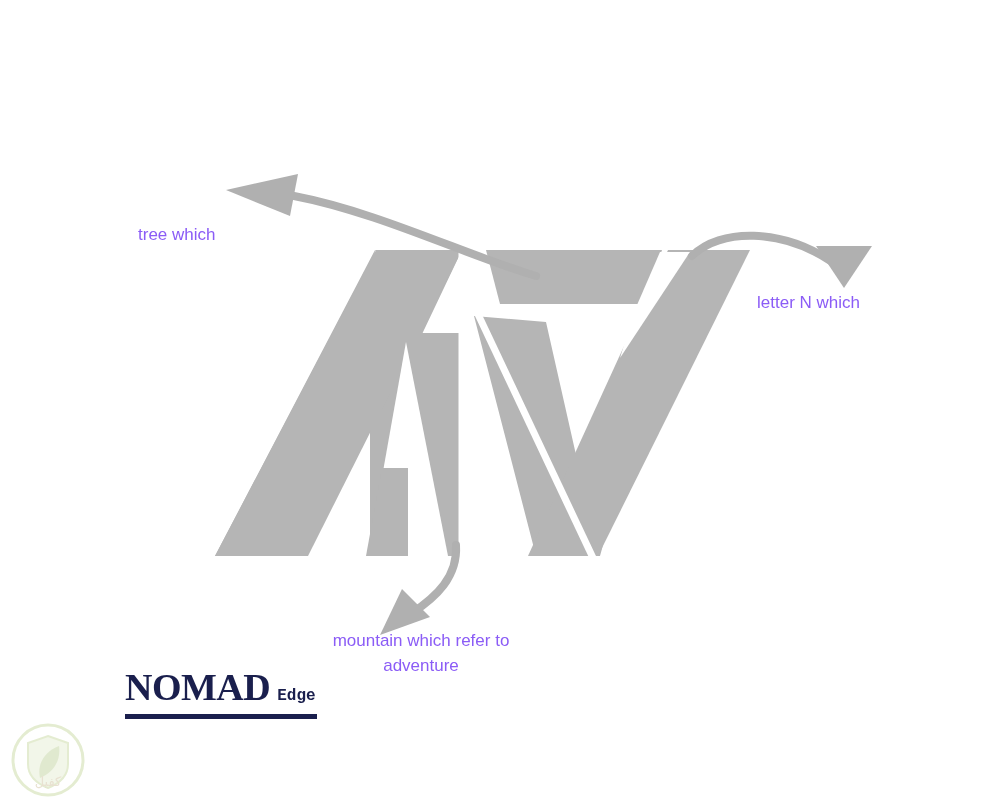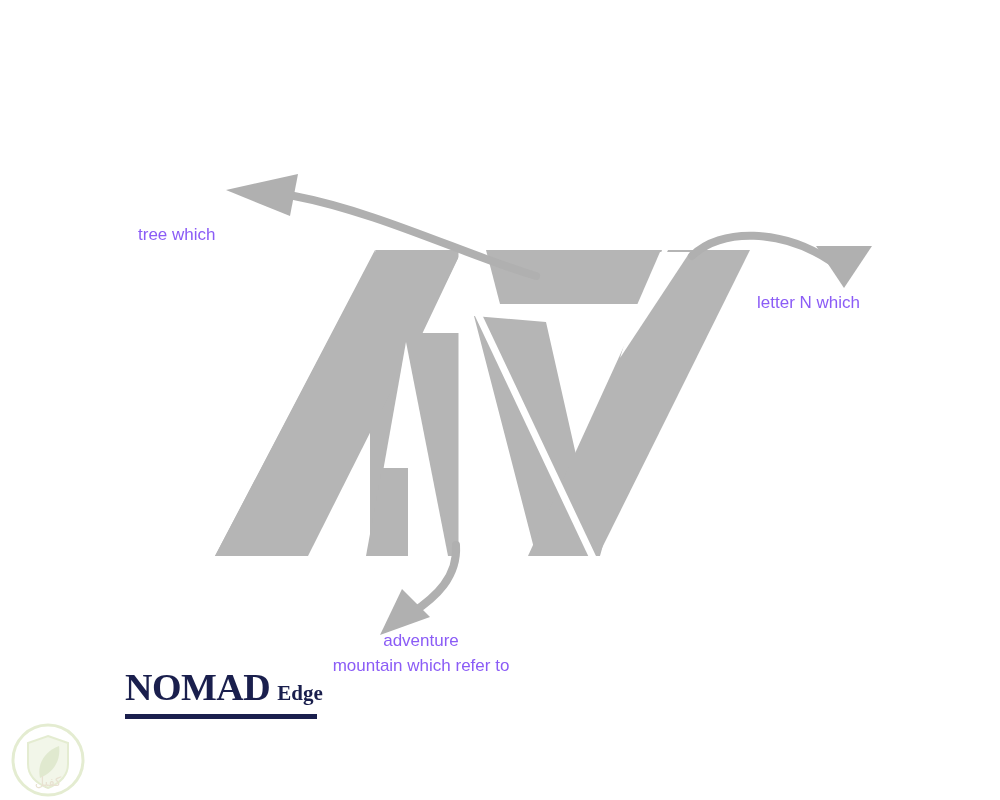--- a/index.html
+++ b/index.html
@@ -107,23 +107,23 @@
   }
   #wordmark-main {
     font-family: "Liberation Serif", serif;
     font-weight: 700;
     font-size: 38px;
     line-height: 1;
     color: #1a1f4d;
     letter-spacing: -0.5px;
   }
   #wordmark-sub {
-    font-family: Liberation Serif, serif;
+    font-family: Liberation Mono, monospace;
     font-weight: 700;
-    font-size: 21px;
+    font-size: 16px;
     line-height: 1;
     color: #1a1f4d;
   }
   #wordmark-rule {
     margin-top: 8px;
     width: 192px;
     height: 5px;
     background: #1a1f4d;
   }
 
@@ -200,22 +200,22 @@
 
   <div id="label-tree" class="annotation">
     <span class="line">tree which</span>
   </div>
 
   <div id="label-letter" class="annotation">
     <span class="line">letter N which</span>
   </div>
 
   <div id="label-mountain" class="annotation">
+    <span class="line">mountain which refer to</span>
     <span class="line">adventure</span>
-    <span class="line">mountain which refer to</span>
   </div>
 
   <div id="wordmark">
     <div id="wordmark-row">
       <span id="wordmark-main">NOMAD</span>
       <span id="wordmark-sub">Edge</span>
     </div>
     <div id="wordmark-rule"></div>
   </div>
 

